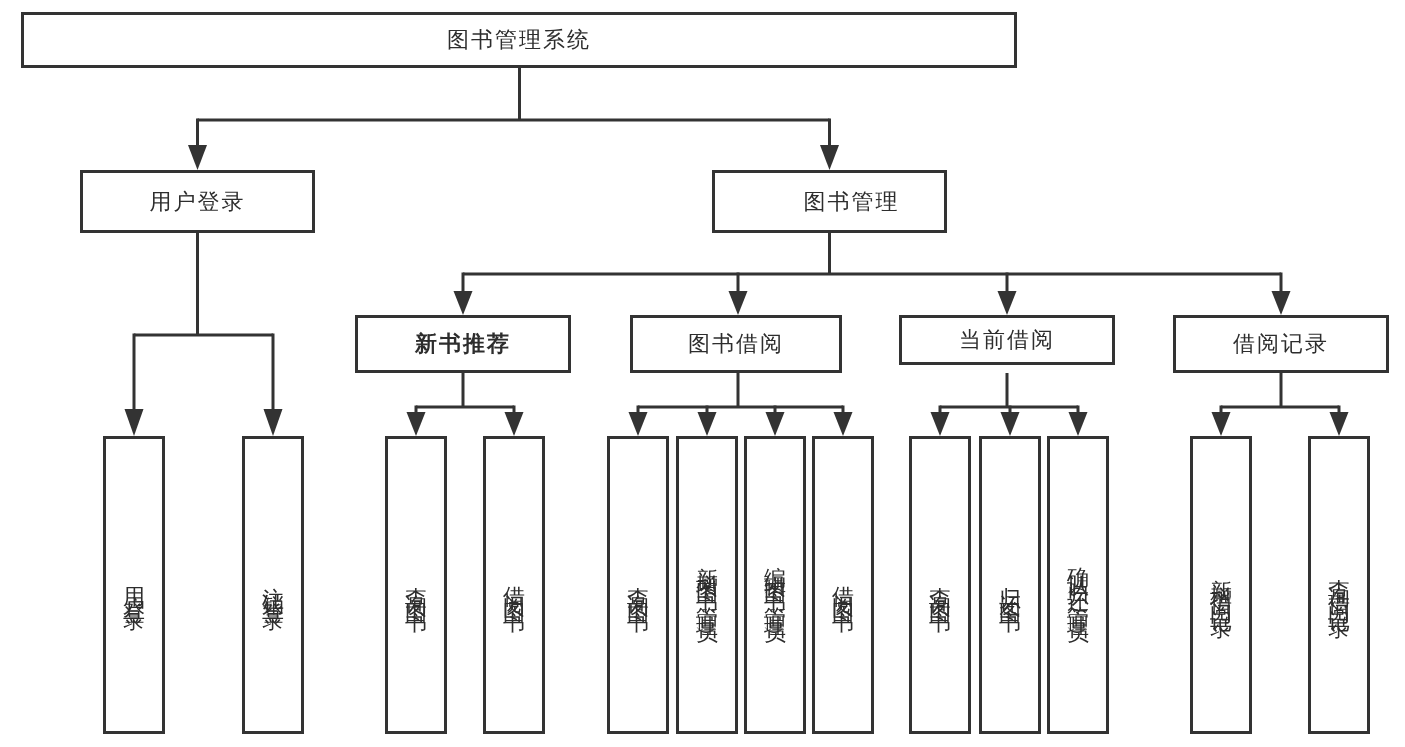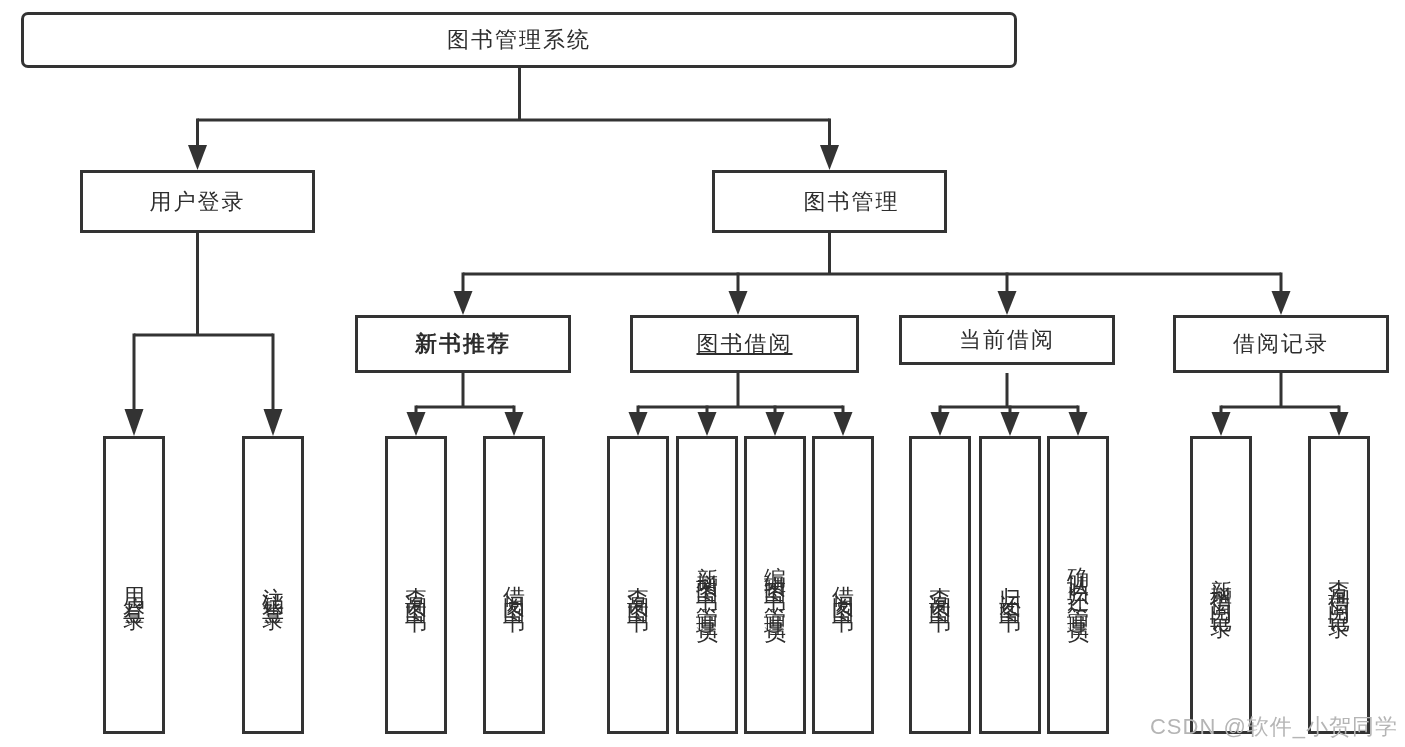--- a/index.html
+++ b/index.html
@@ -33,25 +33,25 @@
     color: #2d2d2d;
   }
   .vbox span {
     writing-mode: vertical-rl;
     text-orientation: mixed;
     font-size: 22px;
     letter-spacing: 8px;
     line-height: 1;
     color: #2d2d2d;
   }
-  .root      { left: 21px;  top: 12px;  width: 996px; height: 56px; border-radius: 7px; }
+  .root      { left: 21px;  top: 12px;  width: 996px; height: 56px; }
   .lv1-a     { left: 80px;  top: 170px; width: 235px; height: 63px; }
   .lv1-b     { left: 712px; top: 170px; width: 235px; height: 63px; padding-left: 44px; }
   .lv2-a     { left: 355px; top: 315px; width: 216px; height: 58px; font-weight: bold; }
-  .lv2-b     { left: 630px; top: 315px; width: 229px; height: 58px; text-decoration: underline; }
+  .lv2-b     { left: 630px; top: 315px; width: 212px; height: 58px; }
   .lv2-c     { left: 899px; top: 315px; width: 216px; height: 50px; }
   .lv2-d     { left: 1173px;top: 315px; width: 216px; height: 58px; }
   .leaf      { top: 436px; width: 62px; height: 298px; }
   .leaf-u1 { left: 103px; }  .leaf-u2 { left: 242px; }
   .leaf-n1 { left: 385px; }  .leaf-n2 { left: 483px; }
   .leaf-b1 { left: 607px; }  .leaf-b2 { left: 676px; }
   .leaf-b3 { left: 744px; }  .leaf-b4 { left: 812px; }
   .leaf-c1 { left: 909px; }  .leaf-c2 { left: 979px; }
   .leaf-c3 { left: 1047px; } .leaf-r1 { left: 1190px; }
   .leaf-r2 { left: 1308px; }
@@ -211,15 +211,14 @@
     <span>确认归还（管理员）</span>
   </div>
 
   <div class="node vbox leaf leaf-r1">
     <span>新增借阅记录</span>
   </div>
   <div class="node vbox leaf leaf-r2">
     <span>查询借阅记录</span>
   </div>
 
-  <div class="watermark">CSDN @软件_小贺同学</div>
 
 </div>
 
 </body></html>

